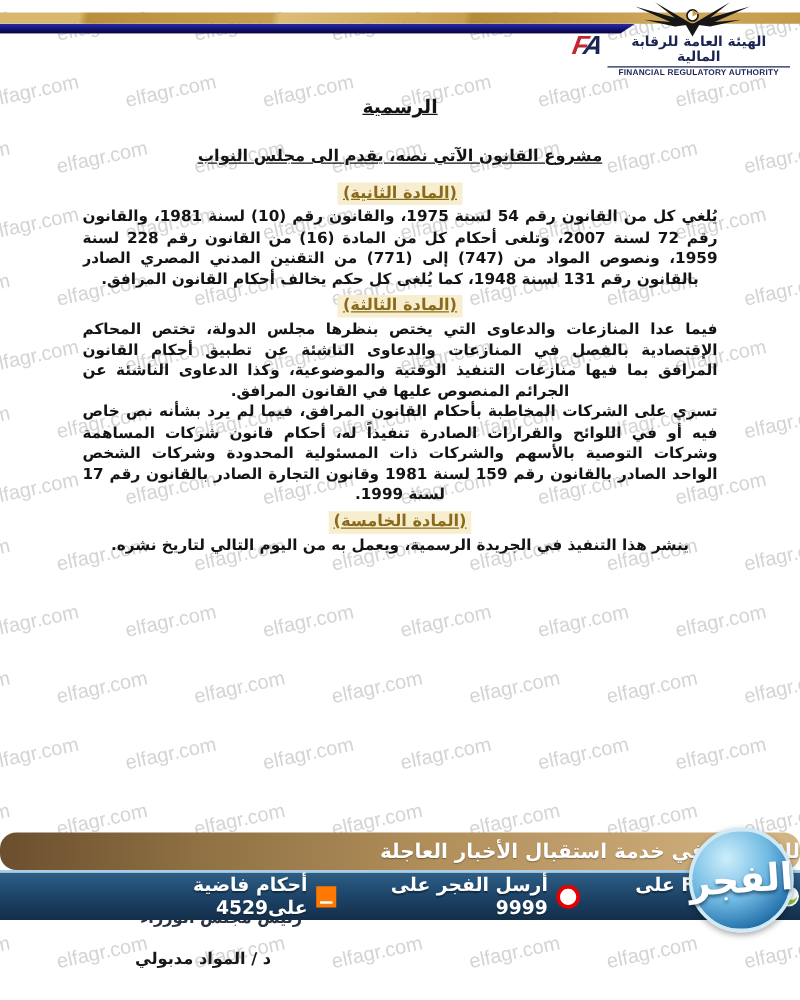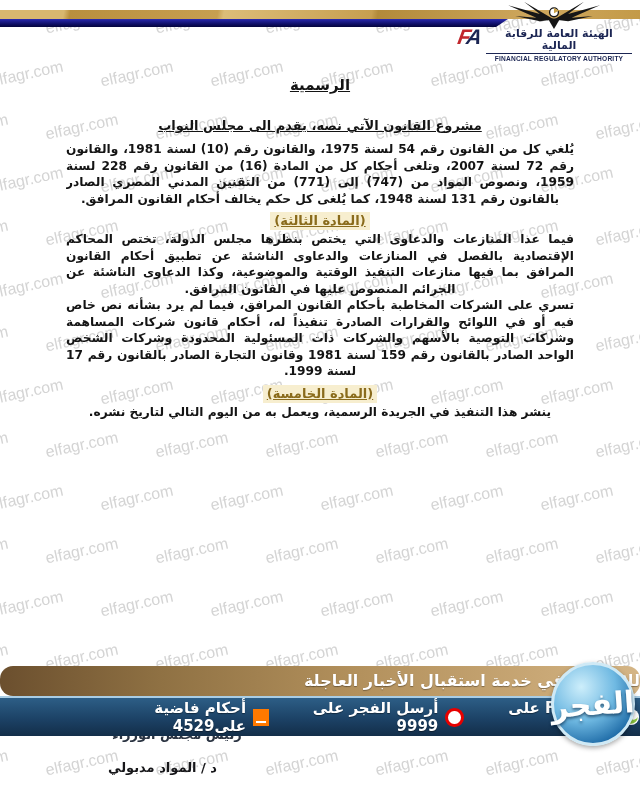--- a/index.html
+++ b/index.html
@@ -194,20 +194,21 @@
   </div>
 
   <main class="doc">
     <div class="doc-title">الرسمية</div>
     <div class="doc-subtitle">مشروع القانون الآتي نصه، يقدم الى مجلس النواب</div>
 
     <section class="article">
     </section>
 
     <section class="article">
+      <div><span class="art-head">(المادة الثانية)</span></div>
       <p>يُلغي كل من القانون رقم 54 لسنة 1975، والقانون رقم (10) لسنة 1981، والقانون رقم 72 لسنة 2007، وتلغى أحكام كل من المادة (16) من القانون رقم 228 لسنة 1959، ونصوص المواد من (747) إلى (771) من التقنين المدني المصري الصادر بالقانون رقم 131 لسنة 1948، كما يُلغى كل حكم يخالف أحكام القانون المرافق.</p>
     </section>
 
     <section class="article">
       <div><span class="art-head">(المادة الثالثة)</span></div>
       <p>فيما عدا المنازعات والدعاوى التي يختص بنظرها مجلس الدولة، تختص المحاكم الإقتصادية بالفصل في المنازعات والدعاوى الناشئة عن تطبيق أحكام القانون المرافق بما فيها منازعات التنفيذ الوقتية والموضوعية، وكذا الدعاوى الناشئة عن الجرائم المنصوص عليها في القانون المرافق.</p>
     </section>
 
     <section class="article">
       <p>تسري على الشركات المخاطبة بأحكام القانون المرافق، فيما لم يرد بشأنه نص خاص فيه أو في اللوائح والقرارات الصادرة تنفيذاً له، أحكام قانون شركات المساهمة وشركات التوصية بالأسهم والشركات ذات المسئولية المحدودة وشركات الشخص الواحد الصادر بالقانون رقم 159 لسنة 1981 وقانون التجارة الصادر بالقانون رقم 17 لسنة 1999.</p>

